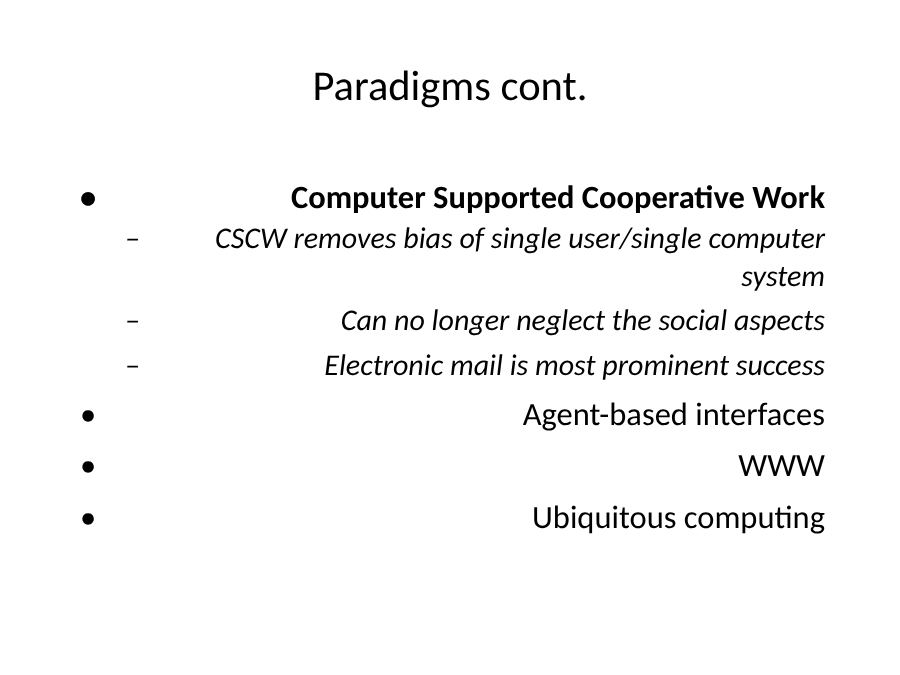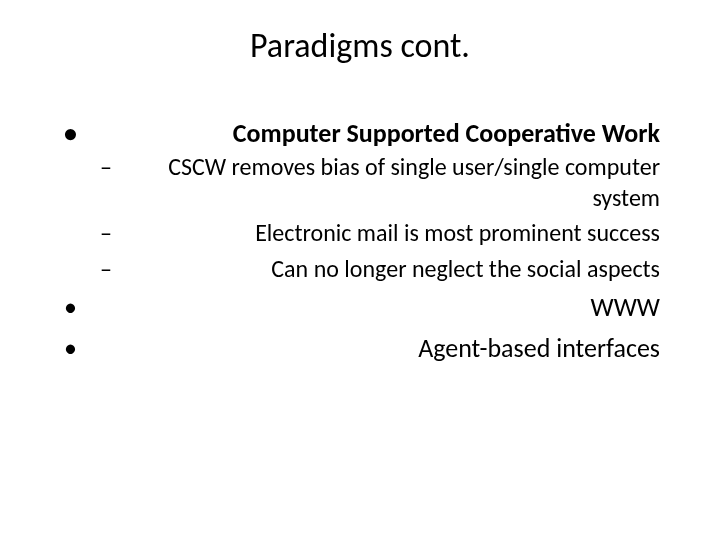--- a/index.html
+++ b/index.html
@@ -14,20 +14,21 @@
       background: #ffffff;
       font-family: Calibri, 'Segoe UI', Arial, sans-serif;
       color: #000000;
       padding: 25px 60px 40px 60px;
     }
     .title {
       text-align: center;
       font-size: 34px;
       font-weight: normal;
       margin-bottom: 50px;
+      margin-top: 24px;
     }
     ul.level1 {
       list-style: none;
       padding-left: 28px;
     }
     ul.level1 > li {
       font-size: 26px;
       line-height: 1.35;
       margin-bottom: 6px;
       position: relative;
@@ -38,20 +39,21 @@
       left: -24px;
       font-size: 26px;
     }
     ul.level1 > li.bold {
       font-weight: bold;
     }
     ul.level2 {
       list-style: none;
       padding-left: 38px;
       font-weight: normal;
+      font-style: italic;
     }
     ul.level2 > li {
       font-size: 24px;
       line-height: 1.3;
       margin-bottom: 4px;
       position: relative;
     }
     ul.level2 > li::before {
       content: "–";
       position: absolute;
@@ -62,19 +64,20 @@
 </head>
 <body>
 
 <h1 class="title">Paradigms cont.</h1>
 
 <ul class="level1">
   <li class="bold">
     <span>Computer Supported Cooperative Work</span>
     <ul class="level2">
       <li>CSCW removes bias of single user/single computer system</li>
+      <li>Can no longer neglect the social aspects</li>
       <li>Electronic mail is most prominent success</li>
-      <li>Can no longer neglect the social aspects</li>
     </ul>
   </li>
+  <li>Agent-based interfaces</li>
   <li>WWW</li>
-  <li>Agent-based interfaces</li>
+  <li>Ubiquitous computing</li>
 </ul>
 
 </body></html>

